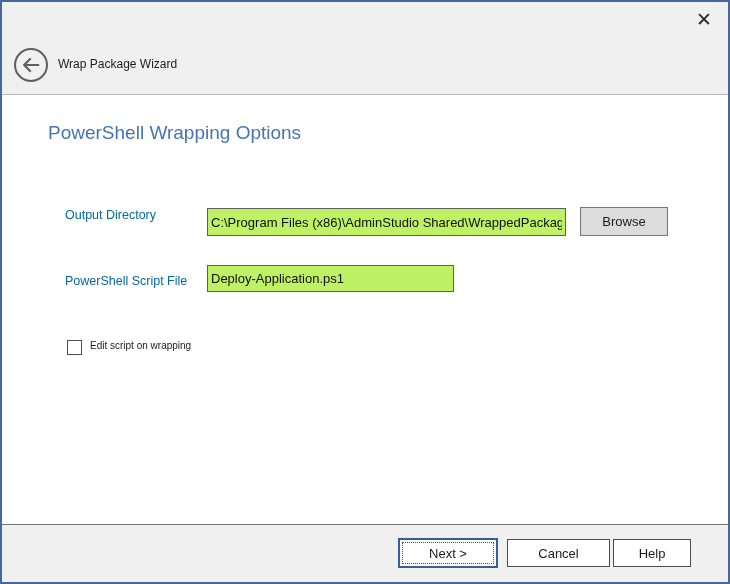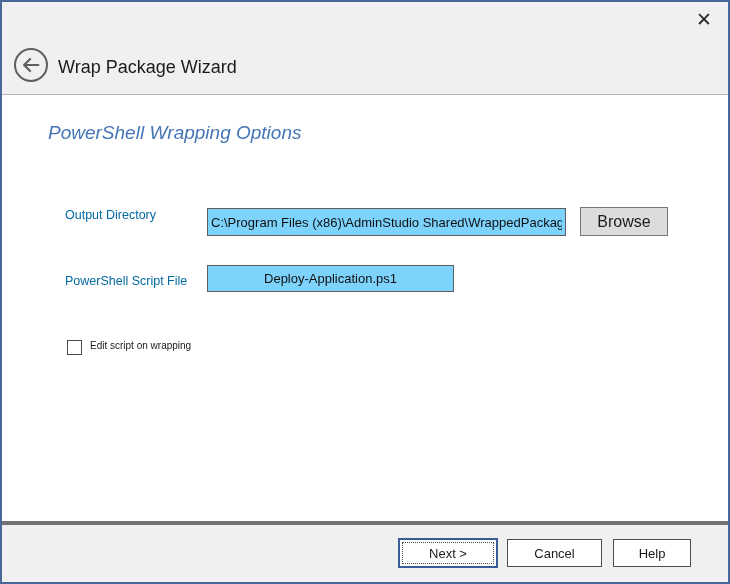--- a/index.html
+++ b/index.html
@@ -55,68 +55,66 @@
     display: flex;
     align-items: center;
     justify-content: center;
     cursor: pointer;
   }
   .back-btn svg { display: block; }
   .header-title {
     position: absolute;
     left: 56px;
     top: 55px;
-    font-size: 18px;
+    font-size: 12px;
     color: #1b1b1b;
     text-align: center;
   }
   
   .page-heading {
     position: absolute;
     left: 46px;
     top: 120px;
     margin: 0;
     font-size: 19px;
     font-weight: 400;
     color: #4575b5;
-    font-style: italic;
   }
   .field-label {
     position: absolute;
     font-size: 12.5px;
     color: #0369a1;
     white-space: nowrap;
   }
   .label-output { left: 63px; top: 206px; }
   .label-script { left: 63px; top: 272px; }
   .text-input {
     position: absolute;
     box-sizing: border-box;
     border: 1px solid #5f5f5f;
-    background: #7dd3fc;
+    background: #bef264;
     font-family: "Liberation Sans", sans-serif;
     font-size: 13px;
     color: #101010;
     padding: 0 3px;
     outline: none;
     white-space: nowrap;
     overflow: hidden;
-    text-align: center;
   }
   .input-output { left: 205px; top: 206px; width: 359px; height: 28px; }
   .input-script { left: 205px; top: 263px; width: 247px; height: 27px; }
   .browse-btn {
     position: absolute;
     left: 578px; top: 205px;
     width: 88px; height: 29px;
     box-sizing: border-box;
     background: #dcdcdc;
     border: 1px solid #787878;
     font-family: "Liberation Sans", sans-serif;
-    font-size: 16px;
+    font-size: 13px;
     color: #1b1b1b;
     cursor: pointer;
   }
   .checkbox {
     position: absolute;
     left: 65px; top: 338px;
     width: 15px; height: 15px;
     box-sizing: border-box;
     border: 1px solid #4d4d4d;
     background: #ffffff;
@@ -127,41 +125,41 @@
     left: 88px; top: 338px;
     font-size: 10px;
     color: #1b1b1b;
   }
   
   .footer {
     position: absolute;
     left: 0; right: 0; bottom: 0;
     height: 57px;
     background: #f0f0f0;
-    border-top: 4px solid #737373;
+    border-top: 1px solid #737373;
   }
   .footer button {
     position: absolute;
     box-sizing: border-box;
     background: #ffffff;
     font-family: "Liberation Sans", sans-serif;
     font-size: 13px;
     color: #1b1b1b;
     cursor: pointer;
   }
   .next-btn {
     left: 396px; top: 13px;
     width: 100px; height: 30px;
     border: 2px solid #3a5e93;
     outline: 1px dotted #4d4d4d;
     outline-offset: -5px;
   }
   .cancel-btn {
     left: 505px; top: 14px;
-    width: 95px; height: 28px;
+    width: 103px; height: 28px;
     border: 1px solid #4d4d4d;
   }
   .help-btn {
     left: 611px; top: 14px;
     width: 78px; height: 28px;
     border: 1px solid #4d4d4d;
   }
 </style>
 </head>
 <body>

